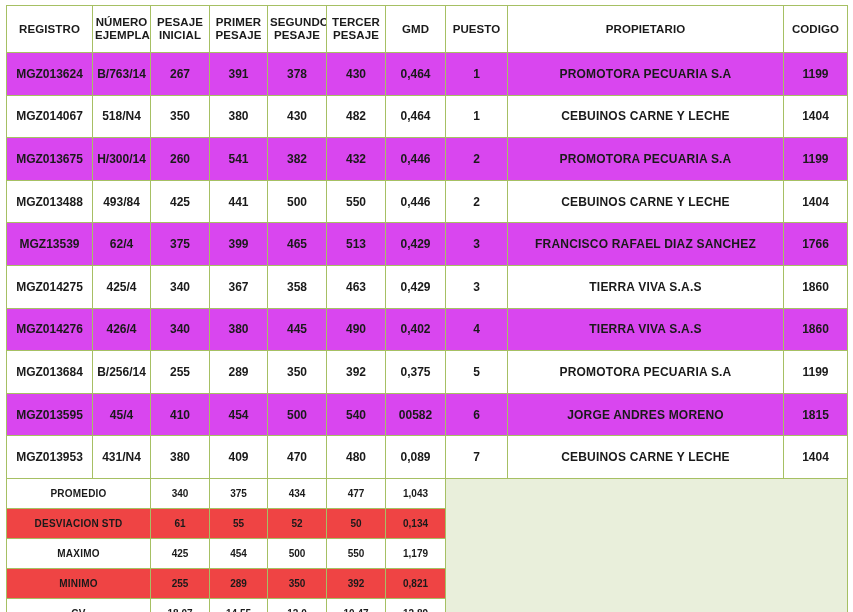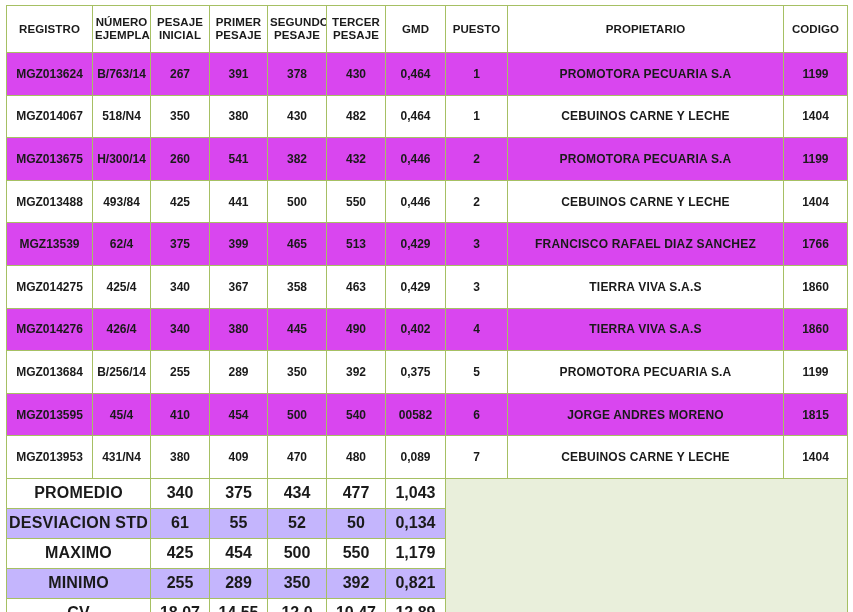--- a/index.html
+++ b/index.html
@@ -52,26 +52,26 @@
     height: 41.6px;
     font-size: 12px;
     background: #ffffff;
   }
   tbody tr.data-row.shaded td {
     background: #d946ef;
   }
   
   tbody tr.summary-row td {
     height: 29px;
-    font-size: 16px;
+    font-size: 10px;
     background: #ffffff;
     margin-left: 15px;
   }
   tbody tr.summary-row.shaded td {
-    background: #c4b5fd;
+    background: #ef4444;
   }
   td.merged-blank {
     background: #e9efdb !important;
     border: 1px solid #a6c063;
   }
   
   col.c-registro    { width: 86px; }
   col.c-numero      { width: 58px; }
   col.c-pesaje-ini  { width: 59px; }
   col.c-primer      { width: 58px; }

